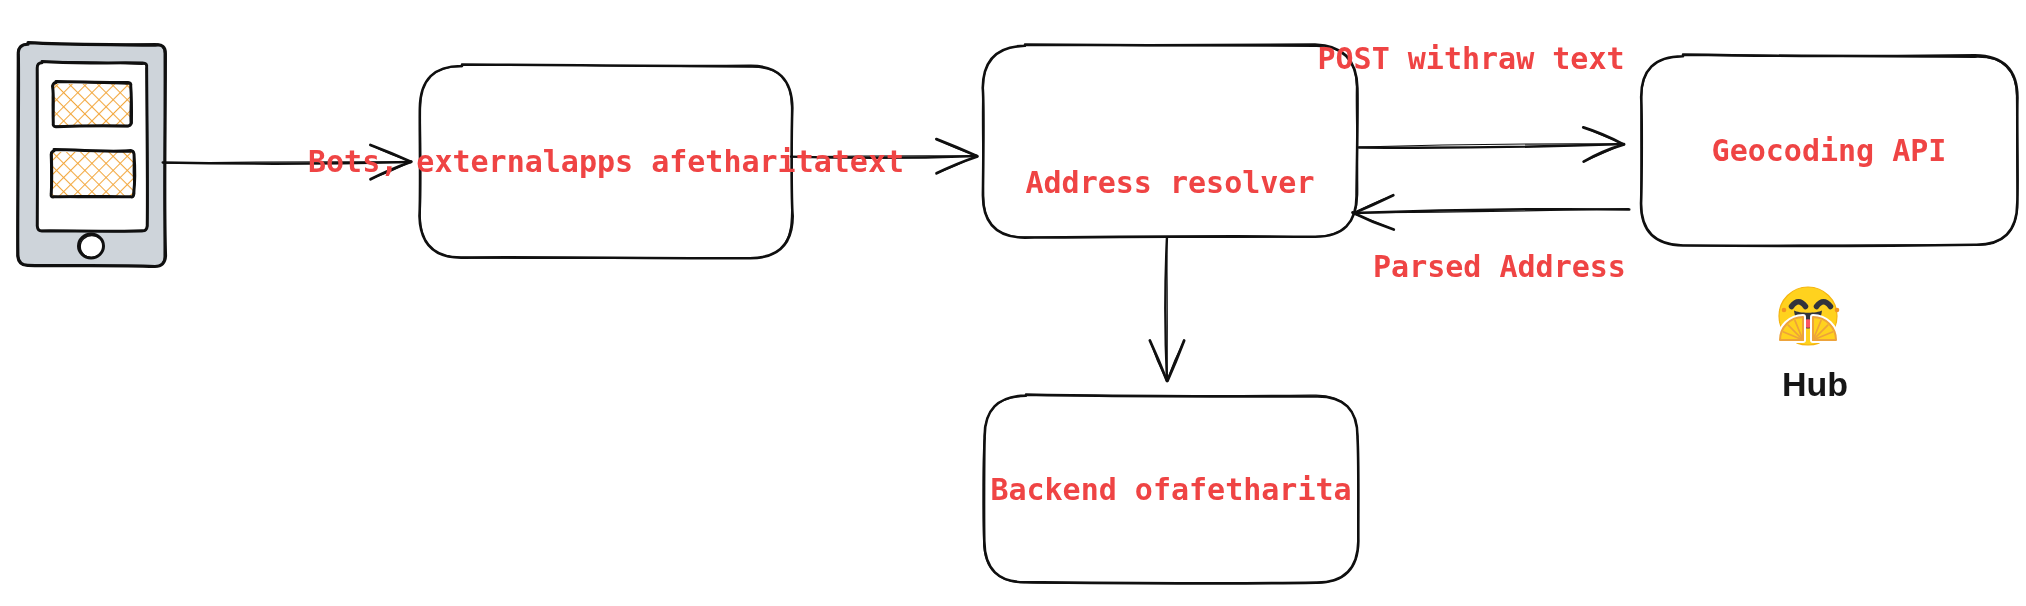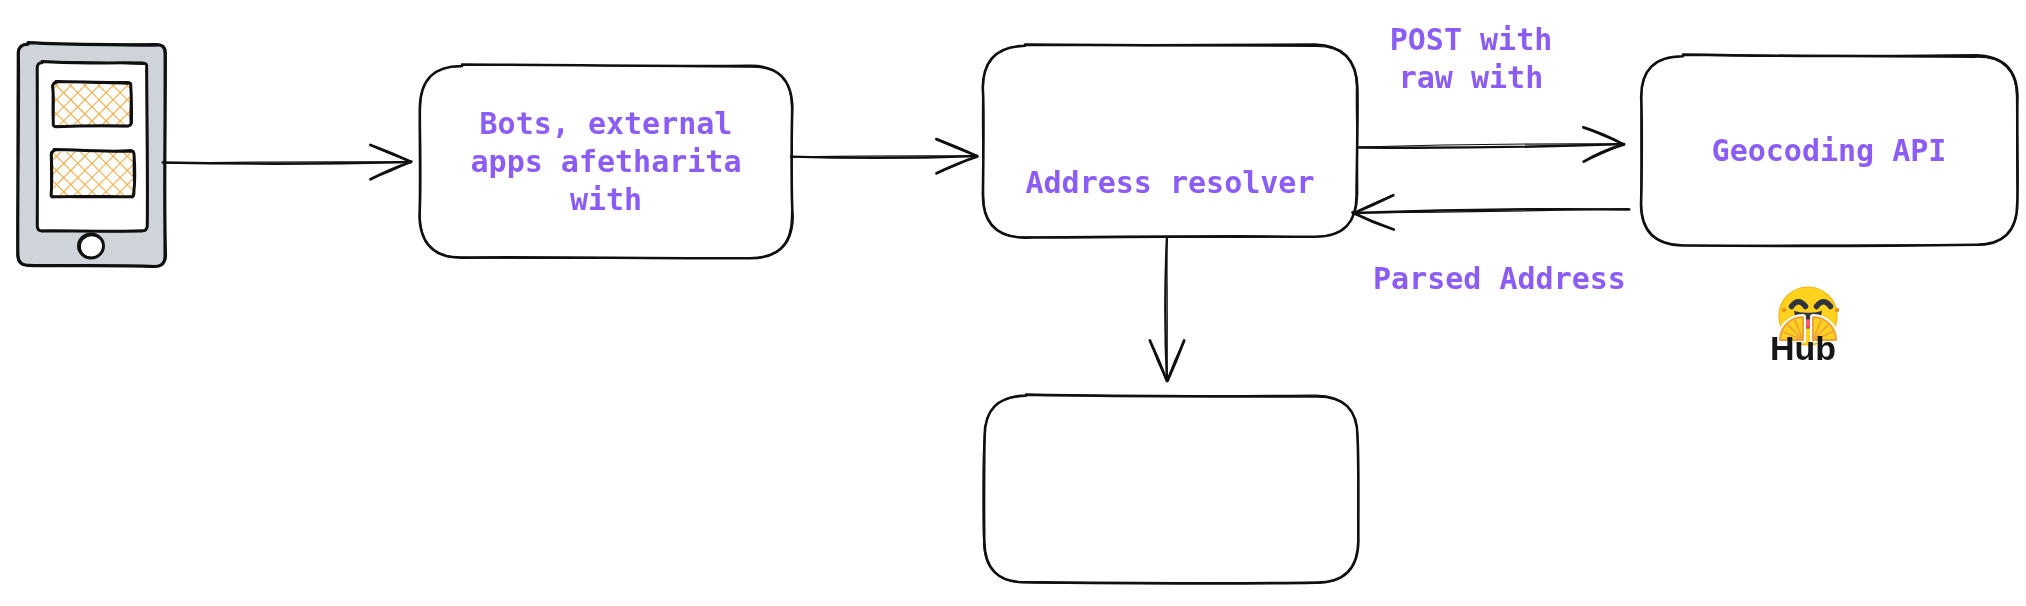--- a/index.html
+++ b/index.html
@@ -6,31 +6,31 @@
   #stage{
     position:relative;
     width:2026px;height:606px;
     background:#ffffff;
     overflow:hidden;
     font-family:"DejaVu Sans Mono", monospace;
   }
   #art{position:absolute;left:0;top:0;}
   .node-label,.edge-label{
     position:absolute;
-    display:flex;flex-direction:column;
+    display:flex;flex-direction:row;
     align-items:center;justify-content:center;
     font-weight:bold;font-size:30px;line-height:38px;
-    color:#8b5cf6;text-align:center;white-space:pre;
+    color:#ef4444;text-align:center;white-space:pre;
   }
   .node-label span,.edge-label span{display:block;}
   .hub-label{
     position:absolute;
     font-family:"Liberation Sans", sans-serif;
     font-weight:bold;font-size:34px;line-height:36px;
-    color:#161616;text-align:left;
+    color:#161616;text-align:right;margin-top:36px;
   }
 </style>
 </head>
 <body>
 
 <div id="stage">
 
   <svg id="art" width="2026" height="606" viewBox="0 0 2026 606">
     <defs>
       <pattern id="hatch" width="10" height="10" patternUnits="userSpaceOnUse" patternTransform="rotate(45)">
@@ -125,36 +125,40 @@
         <line x1="1803" y1="340" x2="1795" y2="320.6" stroke="#eda33b" stroke-width="1.7" stroke-linecap="round"></line>
         <line x1="1813" y1="340" x2="1832.4" y2="332" stroke="#eda33b" stroke-width="1.7" stroke-linecap="round"></line>
         <line x1="1813" y1="340" x2="1827.8" y2="325.2" stroke="#eda33b" stroke-width="1.7" stroke-linecap="round"></line>
         <line x1="1813" y1="340" x2="1821" y2="320.6" stroke="#eda33b" stroke-width="1.7" stroke-linecap="round"></line>
       </g>
     </svg>
 
   <div class="node-label" style="left:420px;top:66px;width:372px;height:192px;padding-top:0;">
     <span>Bots, external</span>
     <span>apps afetharita</span>
-    <span>with</span>
+    <span>text</span>
   </div>
 
   <div class="node-label" style="left:983px;top:46px;width:374px;height:191px;padding-top:41px;">
     <span>Address resolver</span>
   </div>
 
   <div class="node-label" style="left:1641px;top:56px;width:376px;height:189px;">
     <span>Geocoding API</span>
   </div>
 
+  <div class="node-label" style="left:984px;top:396px;width:374px;height:187px;">
+    <span>Backend of</span>
+    <span>afetharita</span>
+  </div>
 
   <div class="edge-label" style="left:1356px;top:21px;width:230px;height:76px;">
     <span>POST with</span>
-    <span>raw with</span>
+    <span>raw text</span>
   </div>
 
-  <div class="edge-label" style="left:1357px;top:261px;width:285px;height:36px;">
+  <div class="edge-label" style="left:1357px;top:249px;width:285px;height:36px;">
     <span>Parsed Address</span>
   </div>
 
   <div class="hub-label" style="left:1770px;top:330px;width:78px;">Hub</div>
 
 </div>
 
 </body></html>

